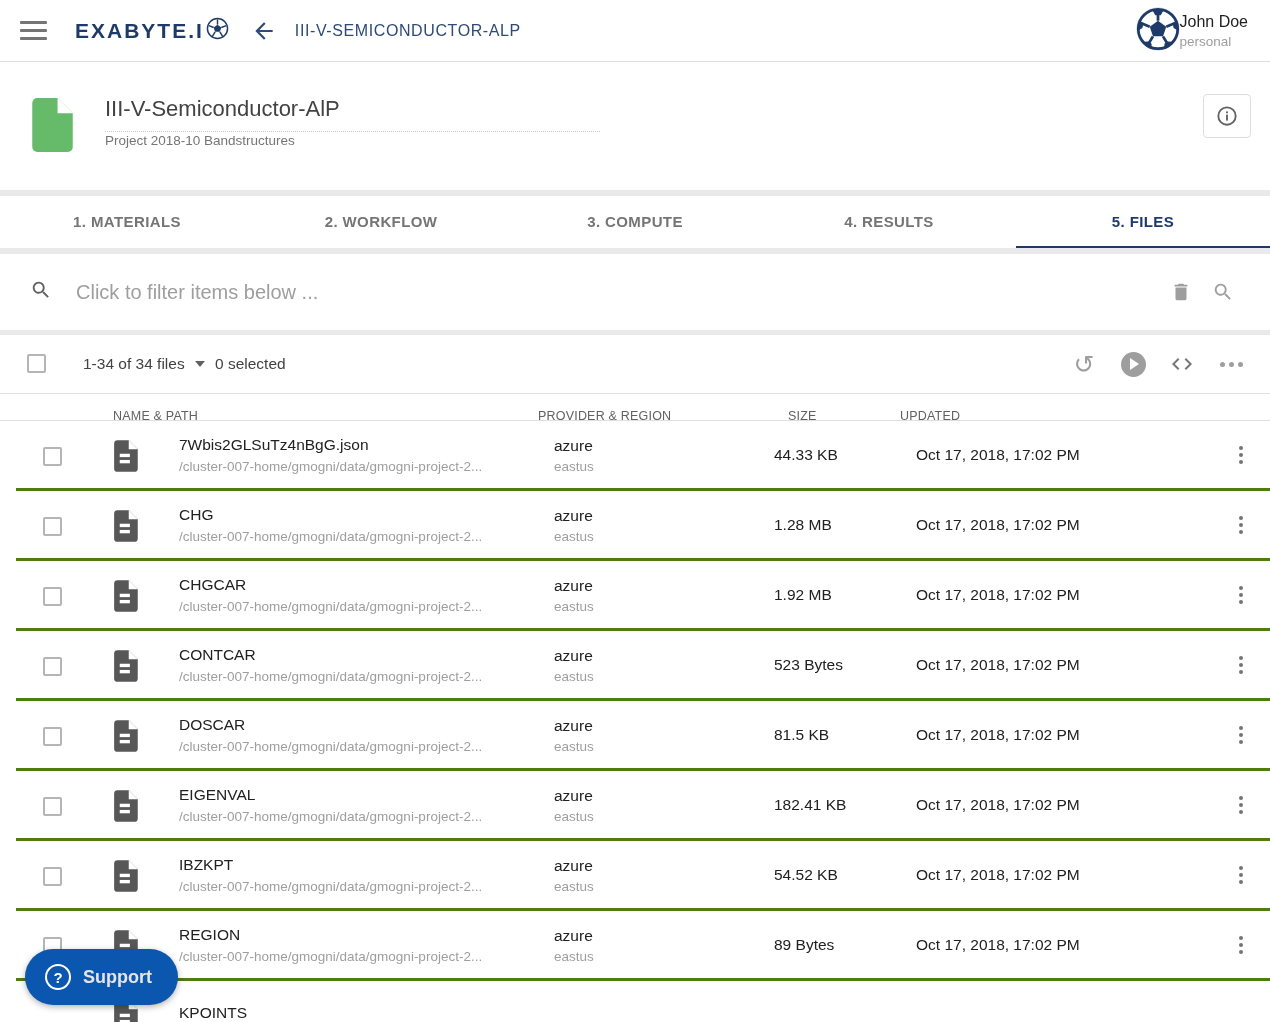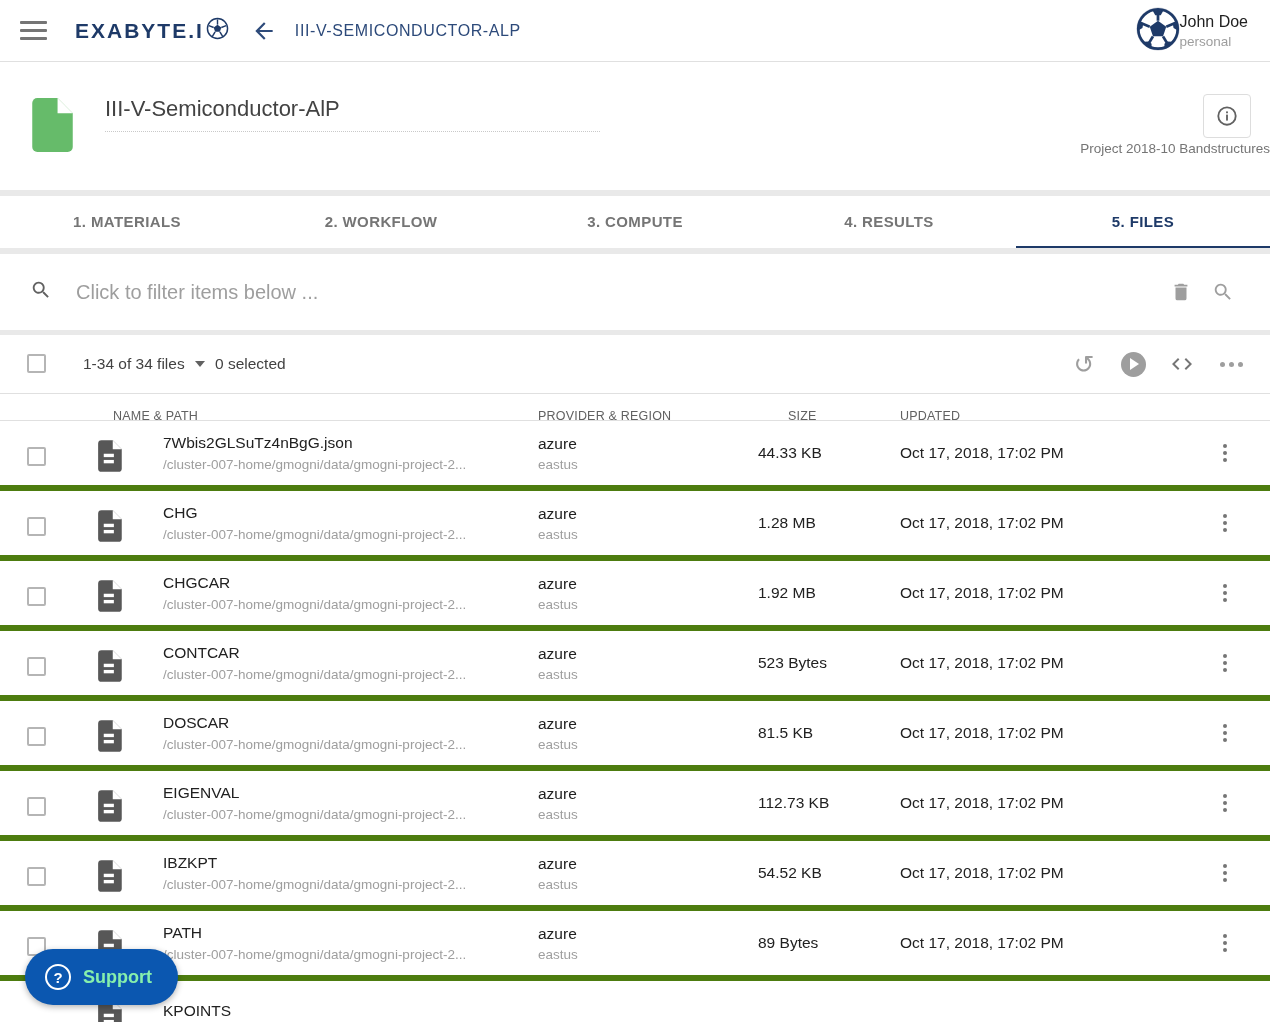--- a/index.html
+++ b/index.html
@@ -28,21 +28,21 @@
   .user-text .user-account { font-size:13.5px; color:#9e9e9e; }
 
   
   .project-header {
     height:128px; position:relative; margin-bottom:6px;
     padding:34px 0 0 32px;
   }
   .project-header .doc-icon { position:absolute; left:32px; top:36px; }
   .project-title-block { margin-left:73px; width:495px; border-bottom:1px dotted #c9c9c9; padding-bottom:9px; }
   .project-title { font-size:22px; color:#424242; }
-  .project-subtitle { margin-left:73px; margin-top:9px; font-size:13.5px; color:#757575;text-align:right; }
+  .project-subtitle { margin-left:73px; margin-top:1px; font-size:13.5px; color:#757575; }
   .info-button {
     position:absolute; right:19px; top:32px; width:48px; height:44px;
     border:1px solid #ddd; border-radius:4px; background:#fff;
     display:flex; align-items:center; justify-content:center; cursor:pointer;
   }
 
   
   .tabs { height:52px; display:flex; margin-bottom:6px; }
   .tab {
     flex:1; display:flex; align-items:center; justify-content:center;
@@ -77,21 +77,21 @@
   .play-circle { width:25px; height:25px; border-radius:50%; background:#9e9e9e; display:flex; align-items:center; justify-content:center; }
   .play-triangle { width:0; height:0; border-top:6px solid transparent; border-bottom:6px solid transparent; border-left:9px solid #fff; margin-left:3px; }
   .dots-h { display:flex; gap:4px; }
   .dots-h i { width:5px; height:5px; border-radius:50%; background:#9e9e9e; }
 
   
   .table-head { height:28px; position:relative; border-top:1px solid #e0e0e0; border-bottom:1px solid #e0e0e0; }
   .th { position:absolute; top:0; height:44px; display:flex; align-items:center; font-size:12.5px; color:#616161; letter-spacing:0.2px; }
   .th-name { left:113px; } .th-provider { left:538px; } .th-size { left:788px; } .th-updated { left:900px; }
 
-  .file-row { height:70px; position:relative; border-bottom:6px solid #4d7c0f; }
+  .file-row { height:70px; position:relative; border-bottom:3px solid #4d7c0f;margin-left:16px; }
   .file-row .checkbox { position:absolute; left:27px; top:26px; }
   .row-icon { position:absolute; left:97px; top:19px; }
   .row-name-block { position:absolute; left:163px; top:50%; transform:translateY(-50%); width:360px; }
   .row-name { font-size:15.5px; color:#212121; margin-bottom:5px; white-space:nowrap; }
   .row-path { font-size:13.5px; color:#9e9e9e; white-space:nowrap; }
   .row-provider-block { position:absolute; left:538px; top:50%; transform:translateY(-50%); }
   .row-provider { font-size:15.5px; color:#212121; margin-bottom:4px; }
   .row-region { font-size:13.5px; color:#9e9e9e; }
   .row-size { position:absolute; left:758px; top:50%; transform:translateY(-50%); font-size:15.5px; color:#212121; }
   .row-updated { position:absolute; left:900px; top:50%; transform:translateY(-50%); font-size:15.5px; color:#212121; }
@@ -103,21 +103,21 @@
     position:absolute; left:25px; bottom:17px; height:56px; z-index:50;
     background:#0b57b0; border-radius:28px; display:flex; align-items:center;
     padding:0 26px 0 20px; gap:12px; cursor:pointer;
     box-shadow:0 2px 6px rgba(0,0,0,0.3);
   }
   .support-q {
     width:26px; height:26px; border-radius:50%; border:2.5px solid #fff;
     color:#fff; font-size:15px; font-weight:bold;
     display:flex; align-items:center; justify-content:center;
   }
-  .support-label { color:#86efac; font-size:18px; font-weight:bold; }
+  .support-label { color:#e5e5e5; font-size:18px; font-weight:bold; }
 </style>
 </head>
 <body>
 
 <header class="app-bar card">
   <div class="hamburger">
     <span></span>
       <span></span>
       <span></span>
   </div>
@@ -403,21 +403,21 @@
       </svg>
     </span>
     <div class="row-name-block">
       <div class="row-name">EIGENVAL</div>
       <div class="row-path">/cluster-007-home/gmogni/data/gmogni-project-2...</div>
     </div>
     <div class="row-provider-block">
       <div class="row-provider">azure</div>
       <div class="row-region">eastus</div>
     </div>
-    <span class="row-size">112.73 KB</span>
+    <span class="row-size">182.41 KB</span>
     <span class="row-updated">Oct 17, 2018, 17:02 PM</span>
     <span class="row-menu">
           <i></i>
           <i></i>
           <i></i>
         </span>
   </div>
 
   <div class="file-row">
     <div class="checkbox"></div>
@@ -450,21 +450,21 @@
     <div class="checkbox"></div>
     <span class="row-icon">
       <svg width="27" height="32" viewBox="0 0 24 28">
         <path d="M4 0 h10 l8 8 v17 a3 3 0 0 1 -3 3 h-15 a3 3 0 0 1 -3 -3 v-22 a3 3 0 0 1 3 -3 z" fill="#575757"></path>
         <path d="M14 0 l8 8 h-8 z" fill="#ffffff"></path>
         <rect x="6" y="12" width="9" height="3" fill="#ffffff"></rect>
         <rect x="6" y="17.5" width="9" height="3" fill="#ffffff"></rect>
       </svg>
     </span>
     <div class="row-name-block">
-      <div class="row-name">PATH</div>
+      <div class="row-name">REGION</div>
       <div class="row-path">/cluster-007-home/gmogni/data/gmogni-project-2...</div>
     </div>
     <div class="row-provider-block">
       <div class="row-provider">azure</div>
       <div class="row-region">eastus</div>
     </div>
     <span class="row-size">89 Bytes</span>
     <span class="row-updated">Oct 17, 2018, 17:02 PM</span>
     <span class="row-menu">
           <i></i>

